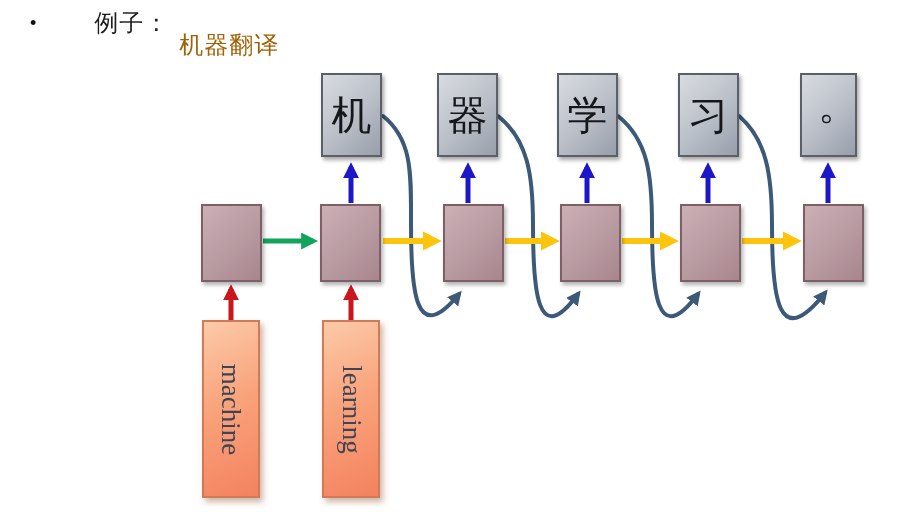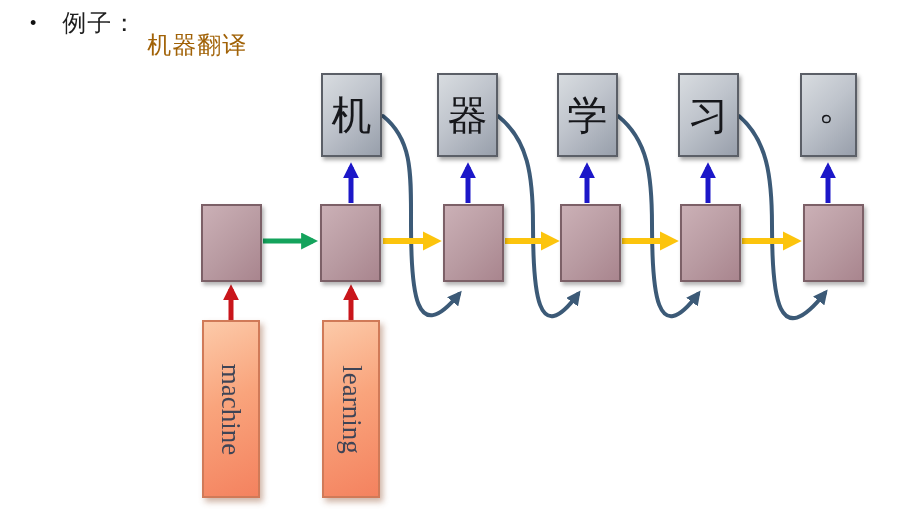--- a/index.html
+++ b/index.html
@@ -6,21 +6,21 @@
   .stage{
     position:relative;width:916px;height:520px;background:#ffffff;overflow:hidden;
     font-family:"Liberation Sans","DejaVu Sans",sans-serif;
   }
   
   .title{
     position:absolute;left:30px;top:8px;height:30px;
     display:flex;align-items:center;font-size:24px;font-weight:500;color:#1e1e1e;
   }
   .bullet{font-size:18px;color:#111;margin-right:26px;}
-  .tprefix{letter-spacing:1px;}
+  .tprefix{letter-spacing:1px;margin-left:32px;}
   .thl{color:#a16207;margin-left:10px;letter-spacing:1px;margin-top:44px;}
   
   .wires{position:absolute;left:0;top:0;z-index:1;}
   
   .gbox{
     position:absolute;top:73px;width:61px;height:84px;box-sizing:border-box;
     background:linear-gradient(135deg,#d8dce0 0%,#bfc4cc 45%,#989fab 100%);
     border:2px solid #5b5f67;box-shadow:2px 3px 4px rgba(0,0,0,.35);
     display:flex;align-items:center;justify-content:center;z-index:2;
   }

